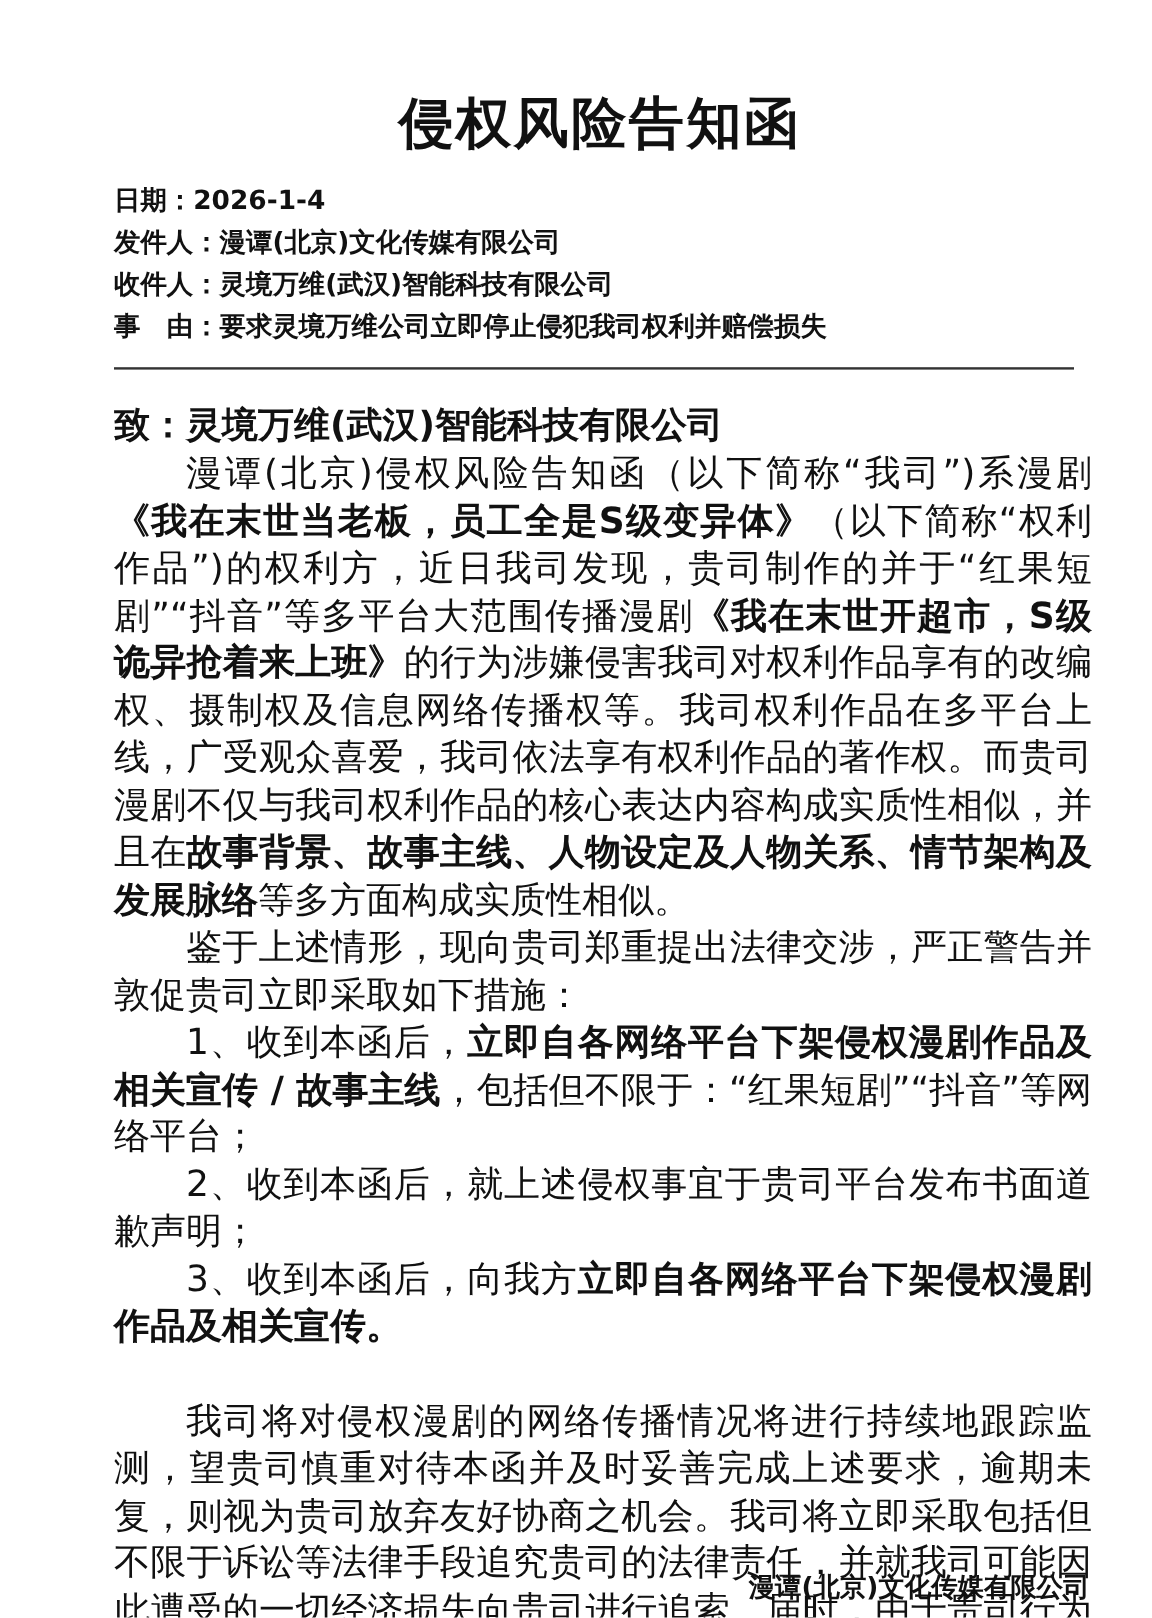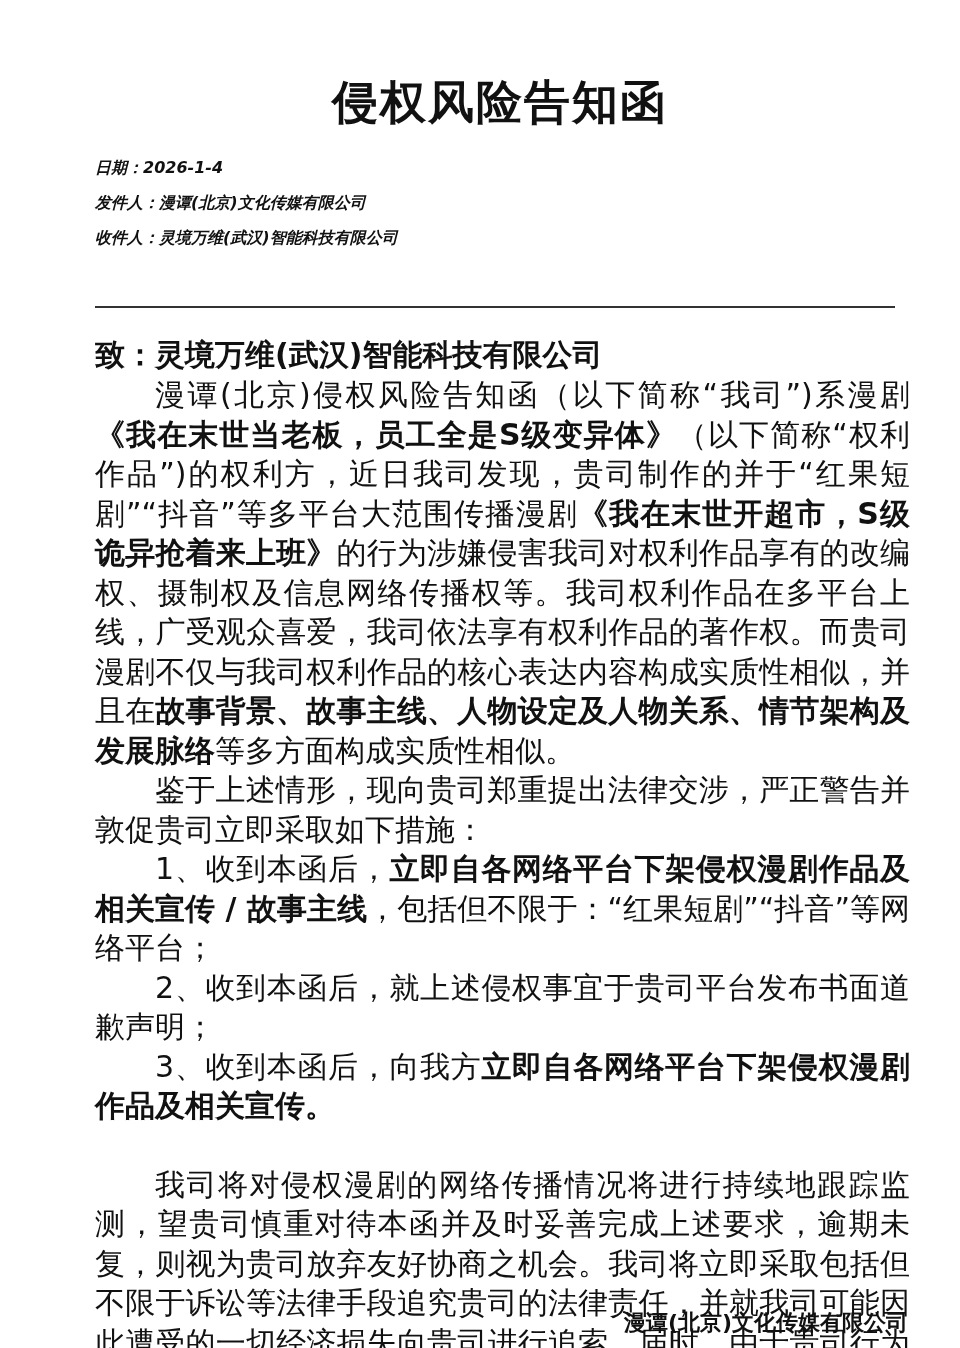--- a/index.html
+++ b/index.html
@@ -6,21 +6,21 @@
   body {
     width: 960px; height: 1348px; position: relative; overflow: hidden;
     font-family: "DejaVu Sans", "Liberation Sans", sans-serif;
     color: #111111;
   }
   .title {
     position: absolute; left: 0; top: 72px; width: 1000px;
     text-align: center; font-size: 46px; font-weight: bold; letter-spacing: 2px;
   }
   .meta { position: absolute; left: 95px; top: 150px; }
-  .meta-row { font-size: 16px; font-weight: bold; height: 35px; line-height: 35px; white-space: nowrap; font-style: italic; }
+  .meta-row { font-size: 22px; font-weight: bold; height: 35px; line-height: 35px; white-space: nowrap; }
   .rule { position: absolute; left: 95px; top: 306px; width: 800px; height: 2px; background: #333; }
   .content { position: absolute; left: 95px; top: 335px; width: 815px; font-size: 30px; }
   .addressee { font-weight: bold; line-height: 40px; height: 40px; white-space: nowrap; }
   .para { line-height: 39.5px; text-align: justify; text-indent: 2em; margin: 0; }
   .b { font-weight: bold; }
   .gap { height: 39px; }
   .decl-title { font-weight: bold; text-indent: 2em; line-height: 40px; }
   .signature {
     position: absolute; right: 52px; top: 1308px; font-size: 22px; font-weight: bold; white-space: nowrap;
   }
@@ -32,20 +32,23 @@
 
 <div class="meta">
   <div class="meta-row">
     <span>日期：</span><span>2026-1-4</span>
   </div>
   <div class="meta-row">
     <span>发件人：</span><span>漫谭(北京)文化传媒有限公司</span>
   </div>
   <div class="meta-row">
     <span>收件人：</span><span>灵境万维(武汉)智能科技有限公司</span>
+  </div>
+  <div class="meta-row">
+    <span>事　由：</span><span>要求灵境万维公司立即停止侵犯我司权利并赔偿损失</span>
   </div>
 </div>
 
 <div class="rule"></div>
 
 <div class="content">
   <div class="addressee">致：灵境万维(武汉)智能科技有限公司</div>
 
   <p class="para">
     <span>漫谭(北京)侵权风险告知函（以下简称“我司”)系漫剧</span><span class="b">《我在末世当老板，员工全是S级变异体》</span><span>（以下简称“权利作品”)的权利方，近日我司发现，贵司制作的并于“红果短剧”“抖音”等多平台大范围传播漫剧</span><span class="b">《我在末世开超市，S级诡异抢着来上班》</span><span>的行为涉嫌侵害我司对权利作品享有的改编权、摄制权及信息网络传播权等。我司权利作品在多平台上线，广受观众喜爱，我司依法享有权利作品的著作权。而贵司漫剧不仅与我司权利作品的核心表达内容构成实质性相似，并且在</span><span class="b">故事背景、故事主线、人物设定及人物关系、情节架构及发展脉络</span><span>等多方面构成实质性相似。</span>

